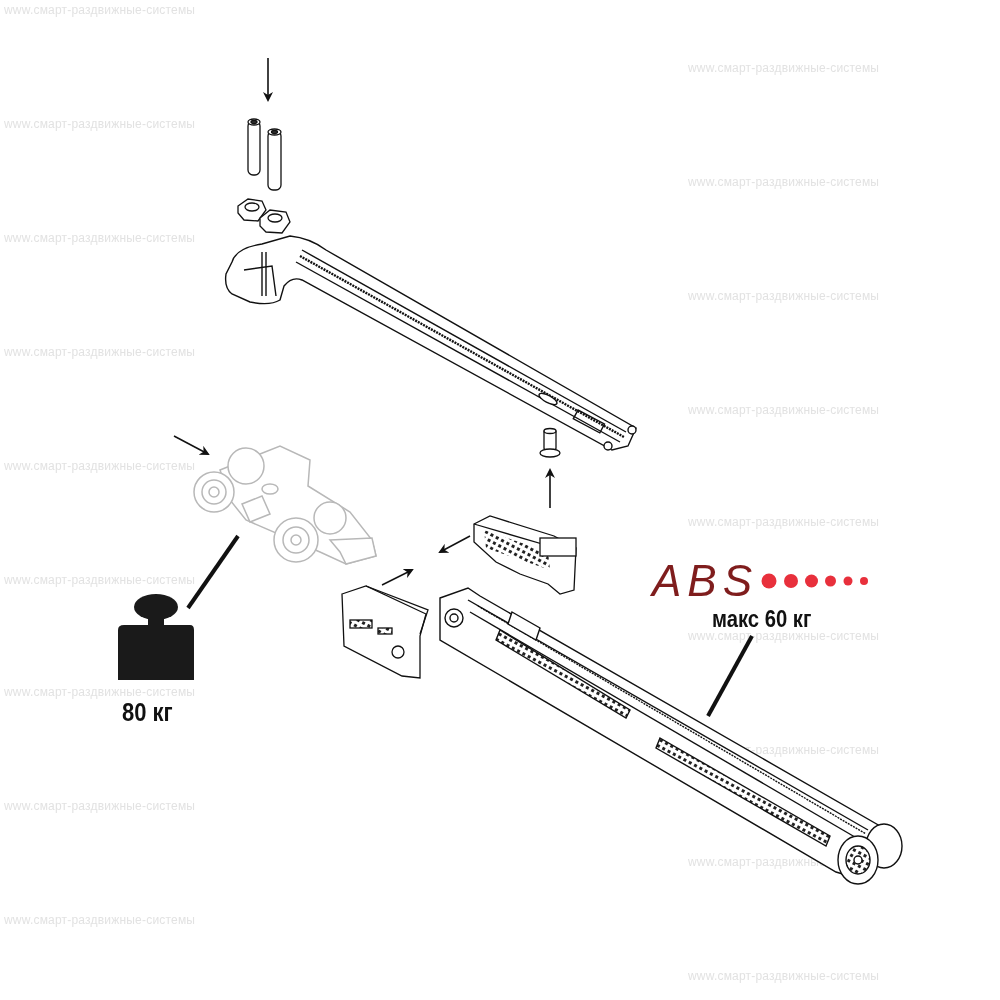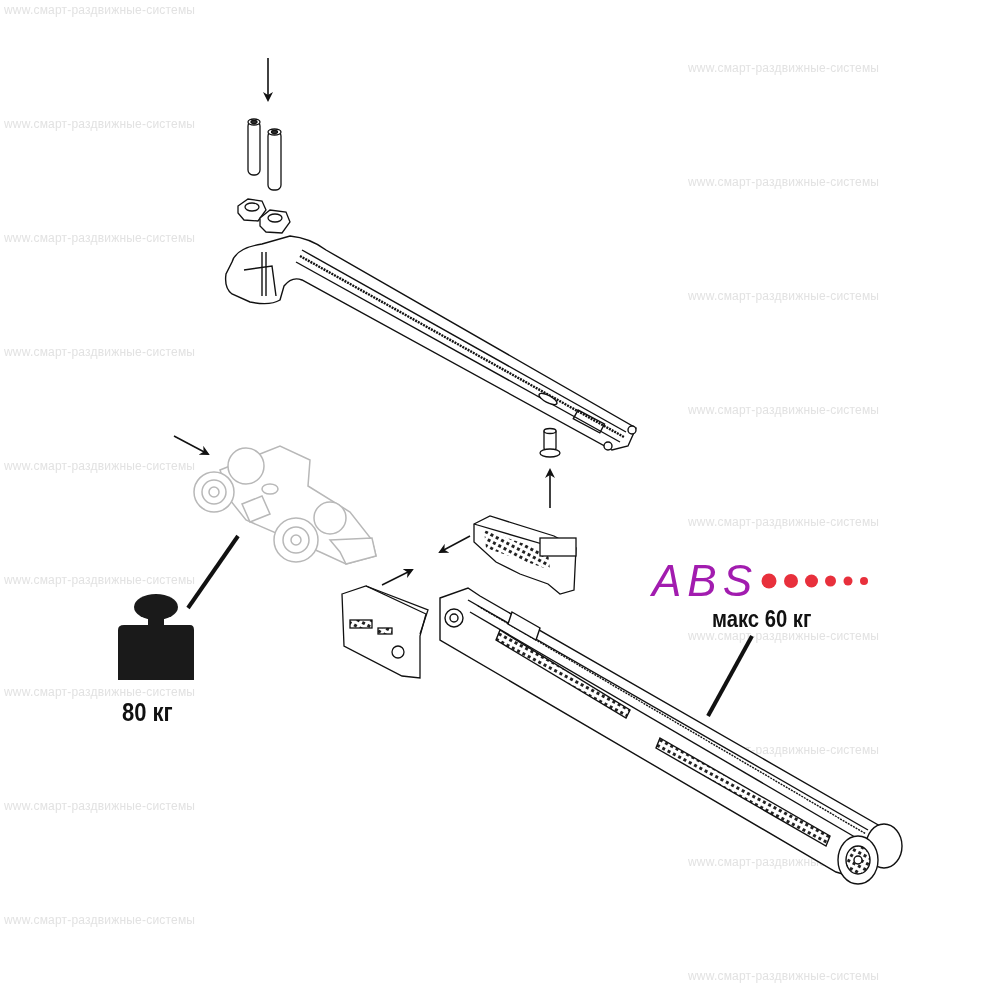--- a/index.html
+++ b/index.html
@@ -1,19 +1,19 @@
 <!DOCTYPE html>
 <html><head>
 <meta charset="utf-8">
 <style>
   html, body { margin:0; padding:0; background:#ffffff; }
   body { width:1000px; height:1000px; position:relative; overflow:hidden; font-family:"Liberation Sans", sans-serif; }
   .wm { position:absolute; color:#e2e2e2; font-size:12px; letter-spacing:0.2px; white-space:nowrap; font-family:"Liberation Sans", sans-serif; }
   svg.diagram { position:absolute; left:0; top:0; }
-  .abs-label { position:absolute; left:652px; top:556px; font-size:44px; font-weight:300; font-style:italic; letter-spacing:6px; color:#a21caf; font-family:"Liberation Sans", sans-serif;text-align:center; }
+  .abs-label { position:absolute; left:652px; top:556px; font-size:44px; font-weight:300; font-style:italic; letter-spacing:6px; color:#7f1d1d; font-family:"Liberation Sans", sans-serif;text-align:center; }
   .max-label { position:absolute; left:712px; top:606px; font-size:23px; font-weight:bold; color:#111; font-family:"Liberation Sans", sans-serif; transform:scaleX(0.88); transform-origin:left; }
   .weight-label { position:absolute; left:122px; top:698px; font-size:25px; font-weight:bold; color:#111; font-family:"Liberation Sans", sans-serif; transform:scaleX(0.88); transform-origin:left; }
 </style>
 </head>
 <body>
 
 <div id="wm-layer">
     <div class="wm" style="left: 4px; top: 3px; color: rgb(226, 226, 226);">www.смарт-раздвижные-системы</div>
     <div class="wm" style="left: 688px; top: 61px; color: rgb(226, 226, 226);">www.смарт-раздвижные-системы</div>
     <div class="wm" style="left: 4px; top: 117px; color: rgb(226, 226, 226);">www.смарт-раздвижные-системы</div>

